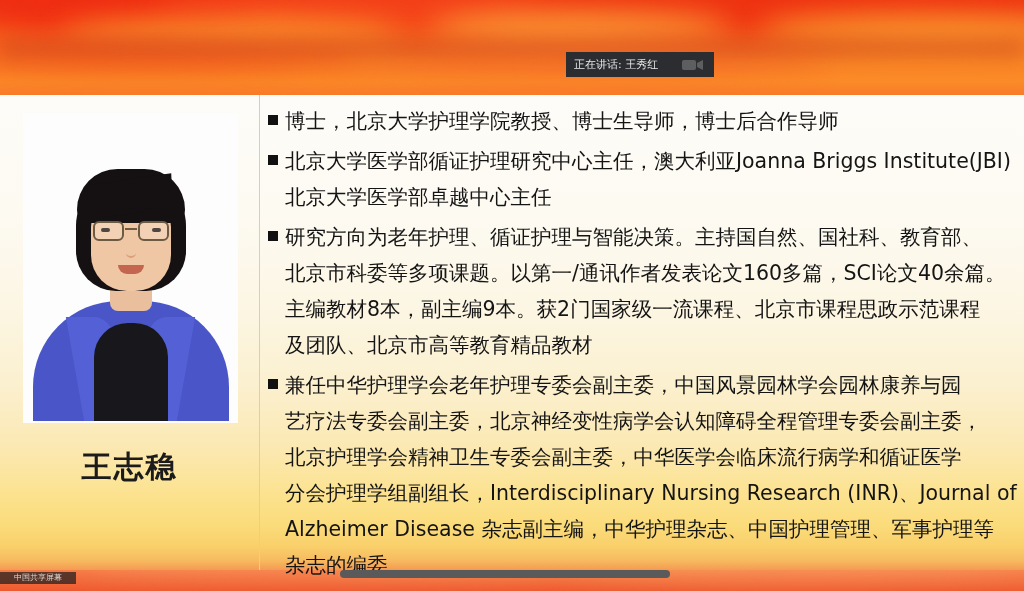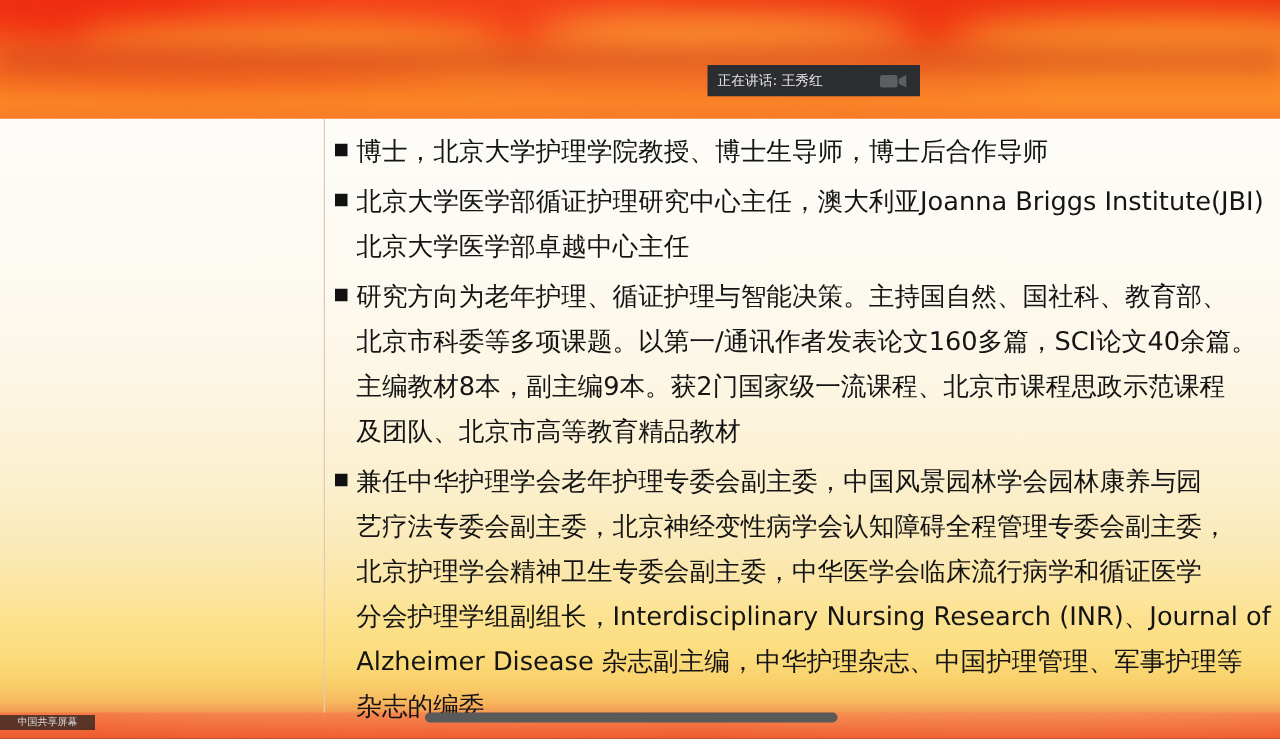--- a/index.html
+++ b/index.html
@@ -274,21 +274,21 @@
     white-space: nowrap;
   }
   .bullet-line { display: block; }
   .bullet-line.indent { margin-left: 0; }
 
   
   .speaking-bar {
     position: absolute;
     left: 566px;
     top: 52px;
-    width: 170px;
+    width: 148px;
     height: 25px;
     background: #2b2d30;
     display: flex;
     align-items: center;
     padding: 0 8px;
     box-sizing: border-box;
   }
   .speaking-text {
     font-family: "DejaVu Sans", sans-serif;
     font-size: 11px;
@@ -349,20 +349,45 @@
     <div class="cloud c10"></div>
     <div class="cloud c11"></div>
     <div class="cloud c12"></div>
     <div class="cloud c13"></div>
   </div>
 
   <div class="slide">
 
     <div class="slide-divider"></div>
 
+    <div class="left-col">
+      <div class="photo-frame">
+        <div class="portrait">
+          <div class="p-shoulders"></div>
+          <div class="p-lapel-l"></div>
+          <div class="p-lapel-r"></div>
+          <div class="p-shirt"></div>
+          <div class="p-neck"></div>
+          <div class="p-hair-back"></div>
+          <div class="p-face"></div>
+          <div class="p-hair-top"></div>
+          <div class="p-hair-fringe"></div>
+          <div class="p-eye l"></div>
+          <div class="p-eye r"></div>
+          <div class="p-glasses">
+            <div class="p-lens l"></div>
+            <div class="p-bridge"></div>
+            <div class="p-lens r"></div>
+          </div>
+          <div class="p-nose"></div>
+          <div class="p-mouth"></div>
+        </div>
+      </div>
+      <div class="name-label">王志稳</div>
+    </div>
 
     <div class="bullets">
         <div class="bullet-item">
           <span class="bullet-mark"></span>
           <div class="bullet-body">
             <span class="bullet-line">博士，北京大学护理学院教授、博士生导师，博士后合作导师</span>
           </div>
         </div>
         <div class="bullet-item">
           <span class="bullet-mark"></span>

